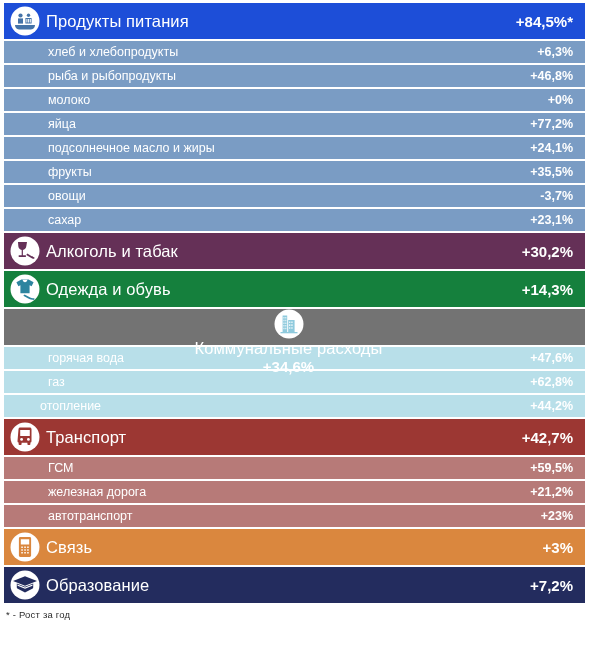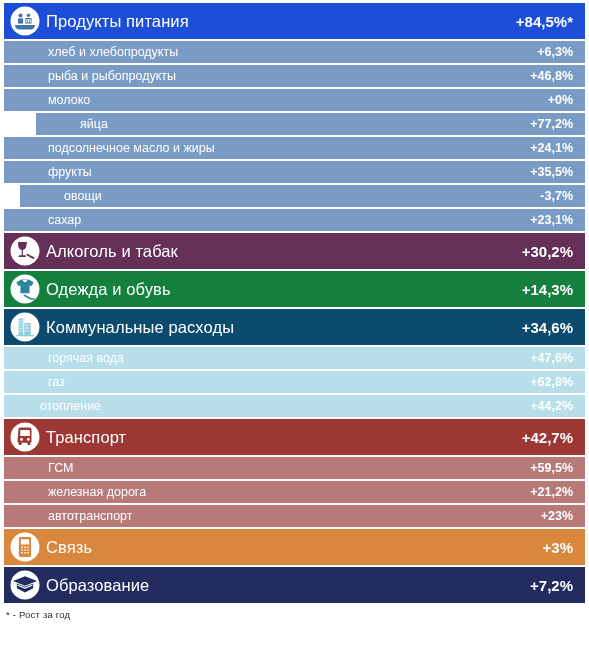--- a/index.html
+++ b/index.html
@@ -108,33 +108,33 @@
         <span class="sub-value">+6,3%</span>
       </div>
       <div class="sub" style="background: rgb(122, 156, 196);">
         <span class="sub-label">рыба и рыбопродукты</span>
         <span class="sub-value">+46,8%</span>
       </div>
       <div class="sub" style="background: rgb(122, 156, 196);">
         <span class="sub-label">молоко</span>
         <span class="sub-value">+0%</span>
       </div>
-      <div class="sub" style="background: rgb(122, 156, 196); margin-left: 32px;">
+      <div class="sub" style="background: rgb(122, 156, 196);">
         <span class="sub-label">яйца</span>
         <span class="sub-value">+77,2%</span>
       </div>
       <div class="sub" style="background: rgb(122, 156, 196);">
         <span class="sub-label">подсолнечное масло и жиры</span>
         <span class="sub-value">+24,1%</span>
       </div>
       <div class="sub" style="background: rgb(122, 156, 196);">
         <span class="sub-label">фрукты</span>
         <span class="sub-value">+35,5%</span>
       </div>
-      <div class="sub" style="background: rgb(122, 156, 196); margin-left: 16px;">
+      <div class="sub" style="background: rgb(122, 156, 196);">
         <span class="sub-label">овощи</span>
         <span class="sub-value">-3,7%</span>
       </div>
       <div class="sub" style="background: rgb(122, 156, 196);">
         <span class="sub-label">сахар</span>
         <span class="sub-value">+23,1%</span>
       </div>
     </div>
     <div class="group">
       <div class="cat" style="background: rgb(101, 48, 87);">
@@ -158,21 +158,21 @@
             <path fill="#2d849f" d="M11.4 5.5h7.2l5 2.8-2 4-2-1.1v8.1H10.4v-8.1l-2 1.1-2-4z"></path>
             <path fill="#ffffff" d="M12.7 5.8h4.6c0 1.6-1 2.5-2.3 2.5s-2.3-.9-2.3-2.5z"></path>
             <path fill="#2d849f" d="M14.6 20.6l4.2 2.2c1.9 1 3.6 1.5 5.6 1.5v1.6c-2.5 0-4.6-.6-6.6-1.7l-4.5-2.4z"></path>
           </svg>
         </span>
         <span class="cat-label">Одежда и обувь</span>
         <span class="cat-value">+14,3%</span>
       </div>
     </div>
     <div class="group">
-      <div class="cat" style="background: #0c4a6e;">
+      <div class="cat" style="background: #737373; flex-direction: column;">
         <span class="icon-wrap">
           <svg width="30" height="30" viewBox="0 0 30 30">
             <circle cx="15" cy="15" r="14.5" fill="#ffffff"></circle>
             <path fill="#8fcadd" d="M8.6 6.5h4.6v17H8.6z"></path>
             <path fill="#8fcadd" d="M14.2 11h6.4v12.5h-6.4z"></path>
             <path fill="#ffffff" d="M9.5 8h.9v1.5h-.9zM11.4 8h.9v1.5h-.9zM9.5 10.7h.9v1.5h-.9zM11.4 10.7h.9v1.5h-.9zM9.5 13.4h.9v1.5h-.9zM11.4 13.4h.9v1.5h-.9zM9.5 16.1h.9v1.5h-.9zM11.4 16.1h.9v1.5h-.9zM9.5 18.8h.9v1.5h-.9zM11.4 18.8h.9v1.5h-.9z"></path>
             <path fill="#ffffff" d="M15.2 12.4h1.1v1.6h-1.1zM17.4 12.4h1.1v1.6h-1.1zM15.2 15.3h1.1v1.6h-1.1zM17.4 15.3h1.1v1.6h-1.1zM15.2 18.2h1.1v1.6h-1.1zM17.4 18.2h1.1v1.6h-1.1z"></path>
             <path fill="#8fcadd" d="M6.5 23h17v1.3h-17z"></path>
           </svg>
         </span>

